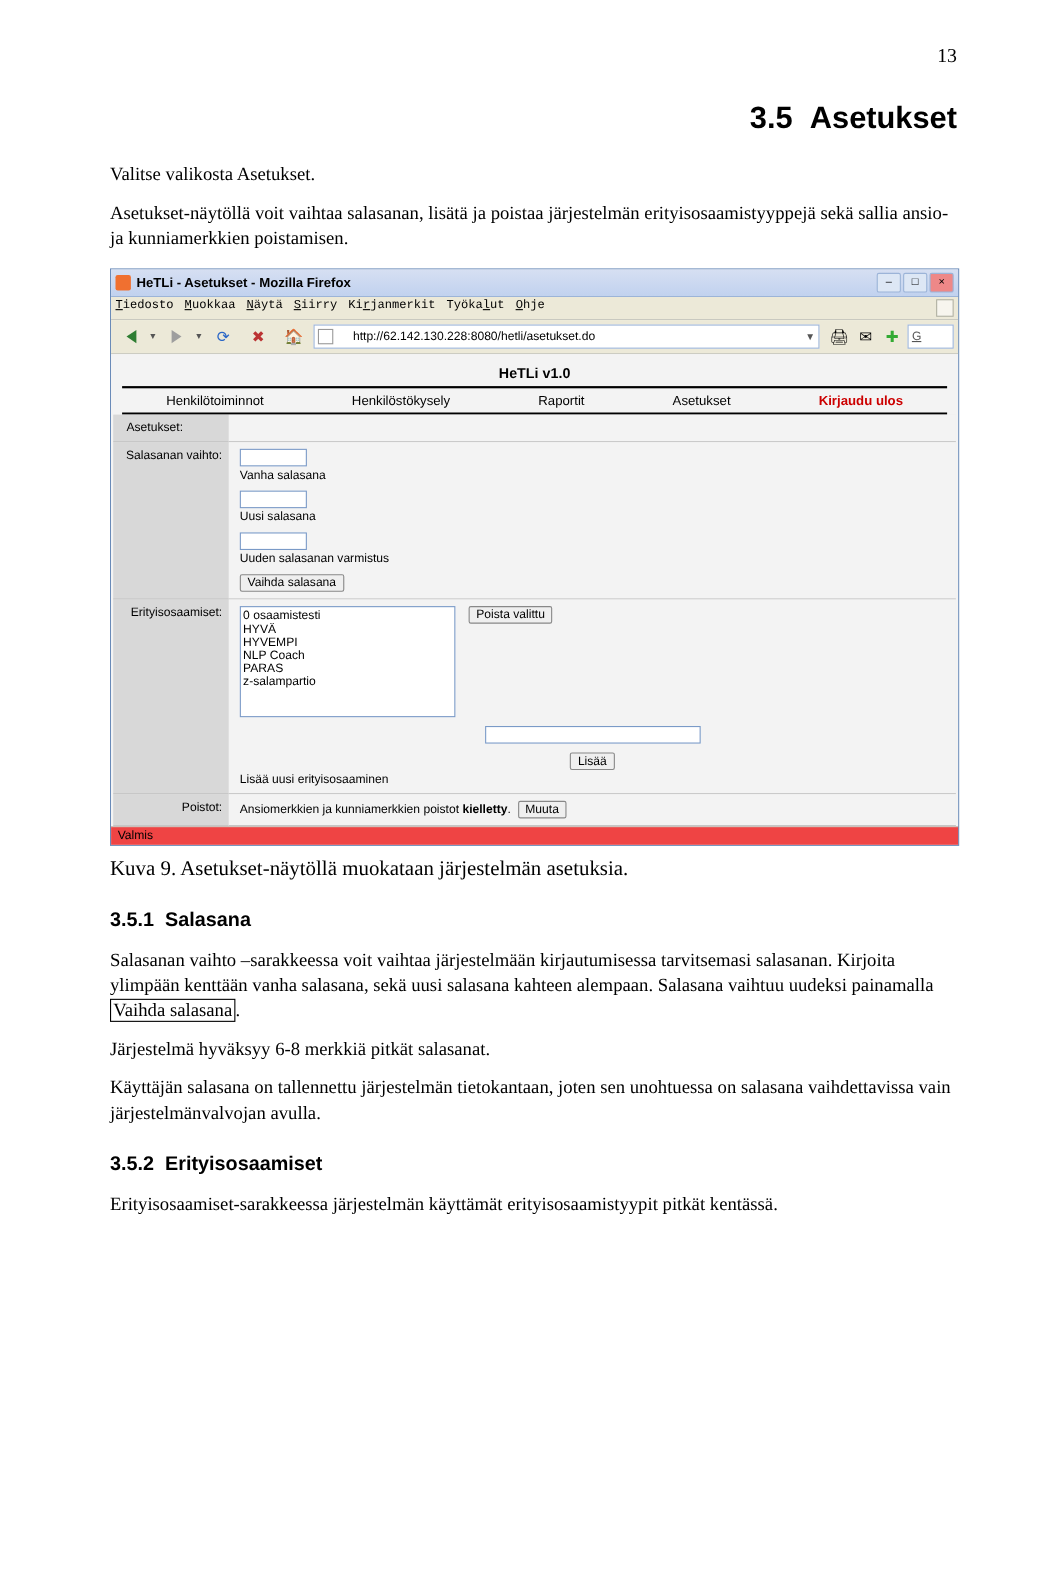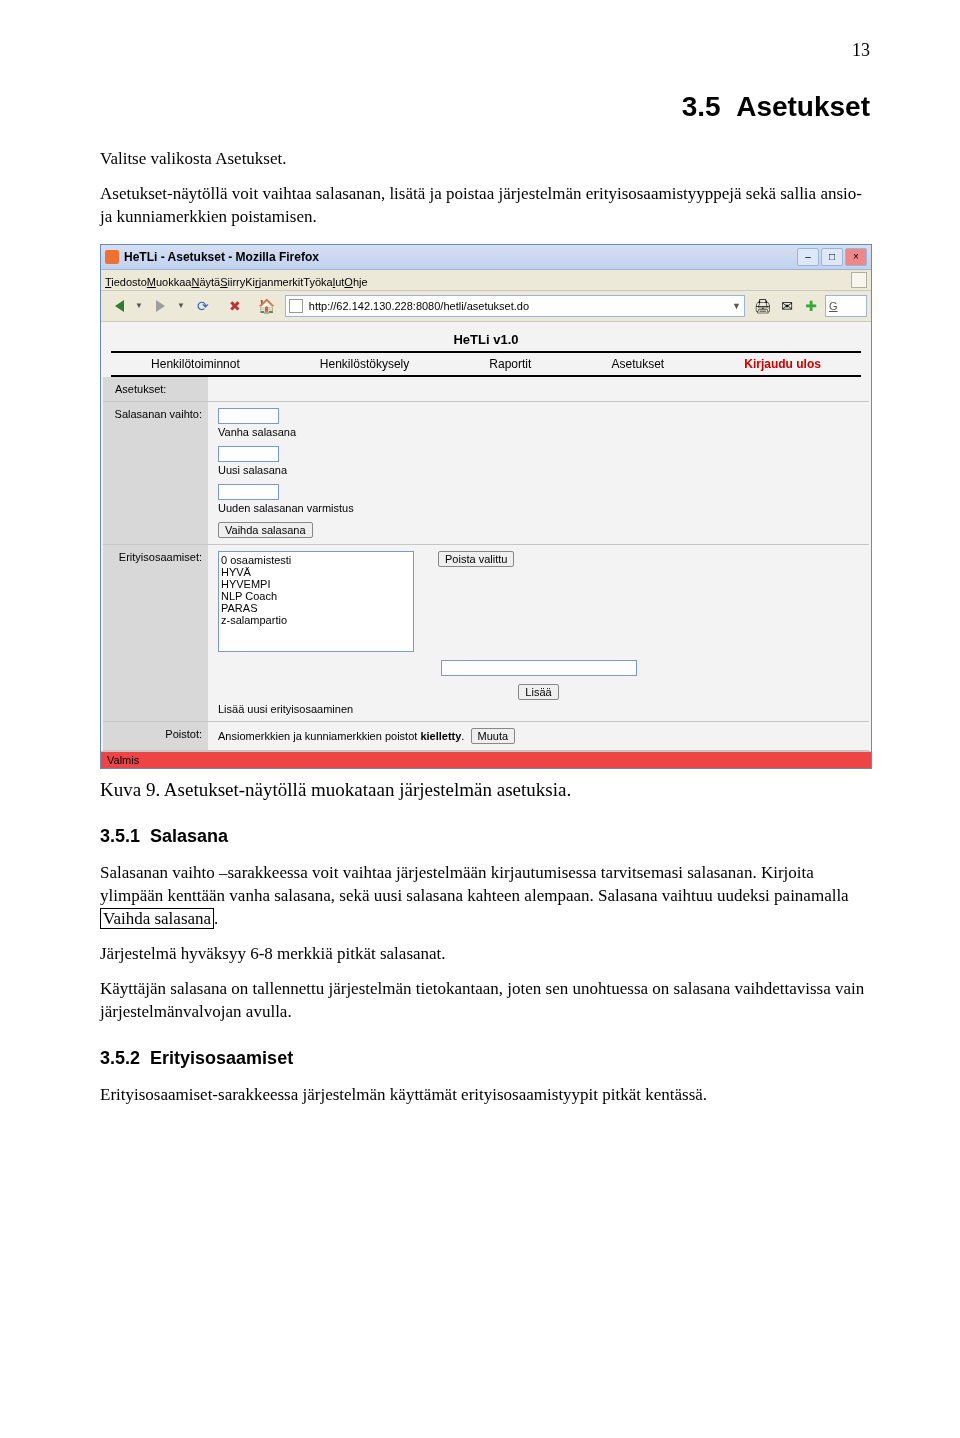--- a/index.html
+++ b/index.html
@@ -80,24 +80,26 @@
     border-radius: 2px;
     display: flex;
     align-items: center;
     justify-content: center;
     font-size: 10px;
     line-height: 1;
   }
   .ff-menubar {
     background: #ece9d8;
     display: flex;
-    align-items: flex-end;
+    align-items: flex-start;
     padding: 2px 4px;
     border-bottom: 1px solid #c9c9c0;
     font-size: 11px;
+    gap: 10px;
+    font-family: Liberation Mono, monospace;
   }
   .ff-menubar .menu-item span.mn { text-decoration: underline; }
   .ff-menubar .spacer { flex: 1; }
   .ff-menubar .tab-right {
     width: 14px; height: 14px;
     border: 1px solid #b0b0a0;
     background: #f7f5ee;
   }
   .ff-toolbar {
     background: #ece9d8;
@@ -125,21 +127,21 @@
   .home-icn { font-size:14px; }
   .chev { font-size:8px; color:#555; margin-left:-2px; }
   .ff-url {
     flex: 1;
     display: flex;
     align-items: center;
     background: #fff;
     border: 1px solid #9cb4d8;
     height: 20px;
     padding: 0 3px;
-    gap: 4px;
+    gap: 16px;
   }
   .ff-url .pg-icon {
     width: 12px; height: 12px;
     border: 1px solid #999;
     background: #fff;
   }
   .ff-url input {
     flex: 1;
     border: none;
     font-size: 11px;
@@ -214,21 +216,21 @@
   }
   .pw-row .lbl { font-size: 11px; margin-top: 2px; }
   .btn {
     font-size: 11px;
     font-family: Tahoma, Arial, sans-serif;
     border: 1px solid #888;
     background: #efefef;
     padding: 1px 6px;
     border-radius: 2px;
   }
-  .listbox-wrap { display: flex; align-items: flex-start; gap: 24px; }
+  .listbox-wrap { display: flex; align-items: flex-start; gap: 12px; }
   .listbox {
     width: 190px; height: 95px;
     border: 1px solid #7a9ac7;
     background: #fff;
     overflow-y: scroll;
     font-size: 11px;
     padding: 2px;
   }
   .listbox .opt { white-space: nowrap; }
   .add-row { margin-top: 8px; display:flex; align-items:center; gap:8px; flex-wrap:wrap;flex-direction:column; }

